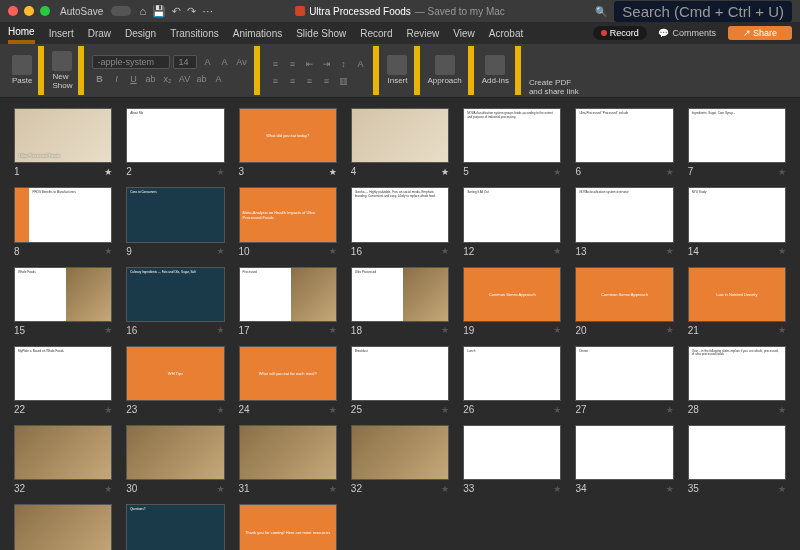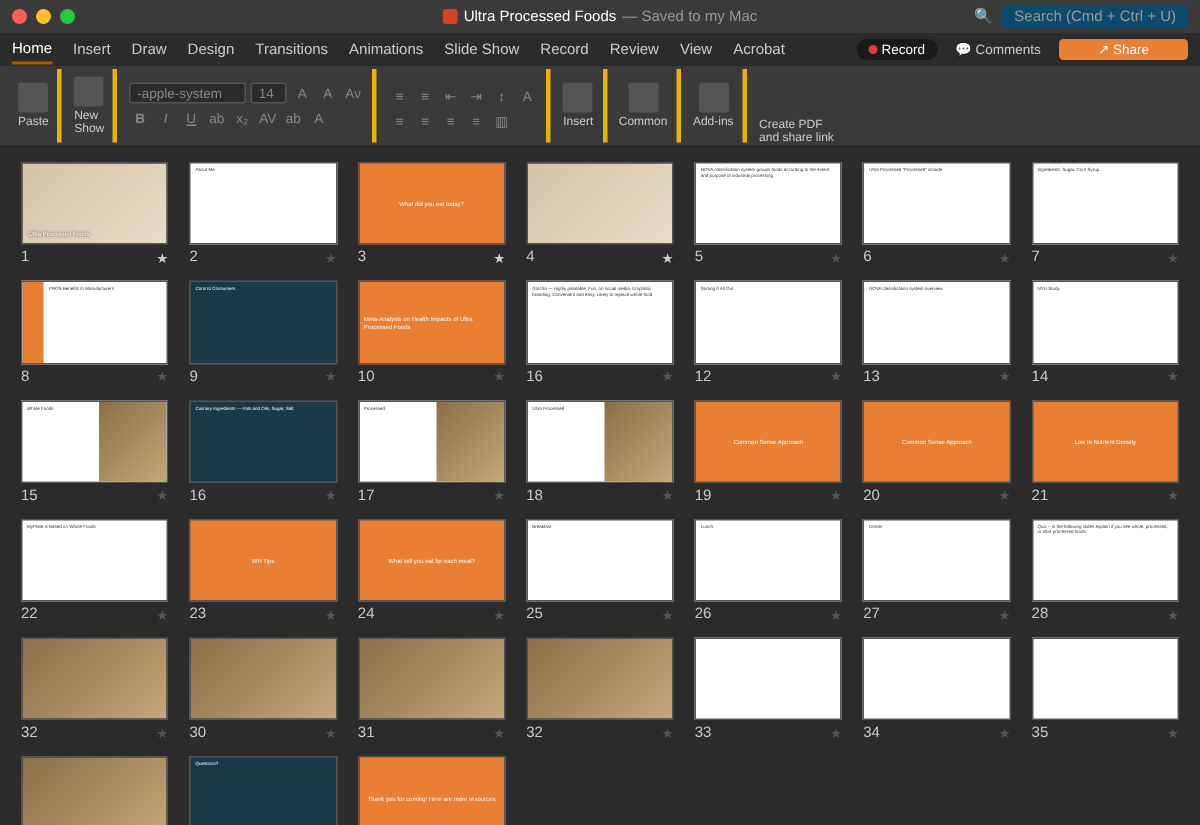--- a/index.html
+++ b/index.html
@@ -5,33 +5,33 @@
 * { margin: 0; padding: 0; box-sizing: border-box; font-family: -apple-system, "Segoe UI", sans-serif; }
 body { background: #2b2b2b; color: #e0e0e0; width: 800px; height: 550px; overflow: hidden; font-size: 10px; }
 .titlebar { height: 22px; background: #3a3a3a; display: flex; align-items: center; padding: 0 8px; position: relative; }
 .traffic { display: flex; gap: 6px; }
 .tl { width: 10px; height: 10px; border-radius: 50%; }
 .red { background: #ff5f56; } .yellow { background: #ffbd2e; } .green { background: #27c93f; }
 .tb-left { display: flex; align-items: center; gap: 8px; margin-left: 10px; font-size: 10px; color: #ccc; }
 .tb-center { position: absolute; left: 50%; transform: translateX(-50%); display: flex; align-items: center; gap: 4px; font-size: 10px; }
 .tb-center .doc { color: #fff; } .tb-center .saved { color: #999; }
 .tb-right { margin-left: auto; display: flex; align-items: center; gap: 6px; font-size: 10px; color: #aaa; }
-.search { background: #0c4a6e; padding: 2px 8px; border-radius: 3px; font-size: 10px; color: #999; }
+.search { background: #0f172a; padding: 2px 8px; border-radius: 3px; font-size: 15px; color: #999; }
 .qat { display: flex; gap: 6px; align-items: center; }
 .qat span { color: #bbb; font-size: 11px; }
 .ribbon-tabs { height: 22px; background: #2b2b2b; display: flex; align-items: center; padding: 0 8px; gap: 14px; font-size: 10px; }
 .ribbon-tabs .tab { color: #ccc; cursor: pointer; padding: 3px 0; }
-.ribbon-tabs .tab.active { color: #fff; border-bottom: 2px solid #a16207; }
+.ribbon-tabs .tab.active { color: #fff; border-bottom: 4px solid #a16207; }
 .ribbon-right { margin-left: auto; display: flex; gap: 6px; align-items: center; }
 .rec { background: #1a1a1a; color: #fff; padding: 2px 8px; border-radius: 10px; font-size: 9px; display: flex; align-items: center; gap: 3px; }
 .rec::before { content: ""; width: 6px; height: 6px; background: #e03e3e; border-radius: 50%; }
 .comments { color: #ccc; font-size: 9px; padding: 2px 6px; }
-.share { background: #e97f33; color: #fff; padding: 2px 26px; border-radius: 3px; font-size: 9px; }
+.share { background: #e97f33; color: #fff; padding: 2px 15px; border-radius: 3px; font-size: 9px; }
 .ribbon { height: 54px; background: #3a3a3a; border-bottom: 1px solid #222; display: flex; align-items: center; padding: 2px 6px; gap: 2px; }
-.rgroup { display: flex; flex-direction: column; align-items: center; justify-content: center; padding: 0 6px; height: 100%; border-right: 3px solid #eab308; }
+.rgroup { display: flex; flex-direction: column; align-items: center; justify-content: center; padding: 0 6px; height: 100%; border-right: 6px solid #eab308; }
 .rgroup:last-child { border-right: none; gap: 33px; }
 .rgroup .ricon { width: 20px; height: 20px; background: #555; border-radius: 2px; margin-bottom: 2px; }
 .rgroup .rlabel { font-size: 8px; color: #ccc; text-align: left; line-height: 1.1; }
 .font-ctl { display: flex; gap: 3px; align-items: center; }
 .font-sel { background: #2b2b2b; border: 1px solid #555; padding: 1px 4px; font-size: 9px; color: #888; border-radius: 2px; }
 .font-sel.name { width: 78px; } .font-sel.size { width: 24px; }
 .btnrow { display: flex; gap: 3px; margin-top: 3px; }
 .mini { width: 14px; height: 14px; color: #888; font-size: 9px; display: flex; align-items: center; justify-content: center; }
 .sorter { flex: 1; background: #2b2b2b; padding: 10px 14px; overflow-y: auto; height: calc(550px - 98px); }
 .sgrid { display: grid; grid-template-columns: repeat(7, 1fr); gap: 10px 14px; }
@@ -54,20 +54,31 @@
 </style>
 </head>
 <body>
 
 <div class="titlebar">
   <div class="traffic">
     <div class="tl red"></div>
     <div class="tl yellow"></div>
     <div class="tl green"></div>
   </div>
+  <div class="tb-left">
+    <span>AutoSave</span>
+    <span style="width:20px;height:10px;background:#555;border-radius:5px;display:inline-block"></span>
+    <div class="qat">
+      <span>⌂</span>
+      <span>💾</span>
+      <span>↶</span>
+      <span>↷</span>
+      <span>⋯</span>
+    </div>
+  </div>
   <div class="tb-center">
     <span class="ppt-icon"></span>
     <span class="doc">Ultra Processed Foods</span>
     <span class="saved">— Saved to my Mac</span>
   </div>
   <div class="tb-right">
     <span>🔍</span>
     <span class="search">Search (Cmd + Ctrl + U)</span>
   </div>
 </div>
@@ -142,21 +153,21 @@
       <span class="mini">≡</span>
       <span class="mini">▥</span>
     </div>
   </div>
   <div class="rgroup">
     <div class="ricon"></div>
     <div class="rlabel">Insert</div>
   </div>
   <div class="rgroup">
     <div class="ricon"></div>
-    <div class="rlabel">Common</div>
+    <div class="rlabel">Approach</div>
   </div>
   <div class="rgroup">
     <div class="ricon"></div>
     <div class="rlabel">Add-ins</div>
   </div>
   <div class="rgroup">
     <div class="ricon" style="background:#d04423"></div>
     <div class="rlabel" style="white-space:pre">Create PDF
 and share link</div>
   </div>

